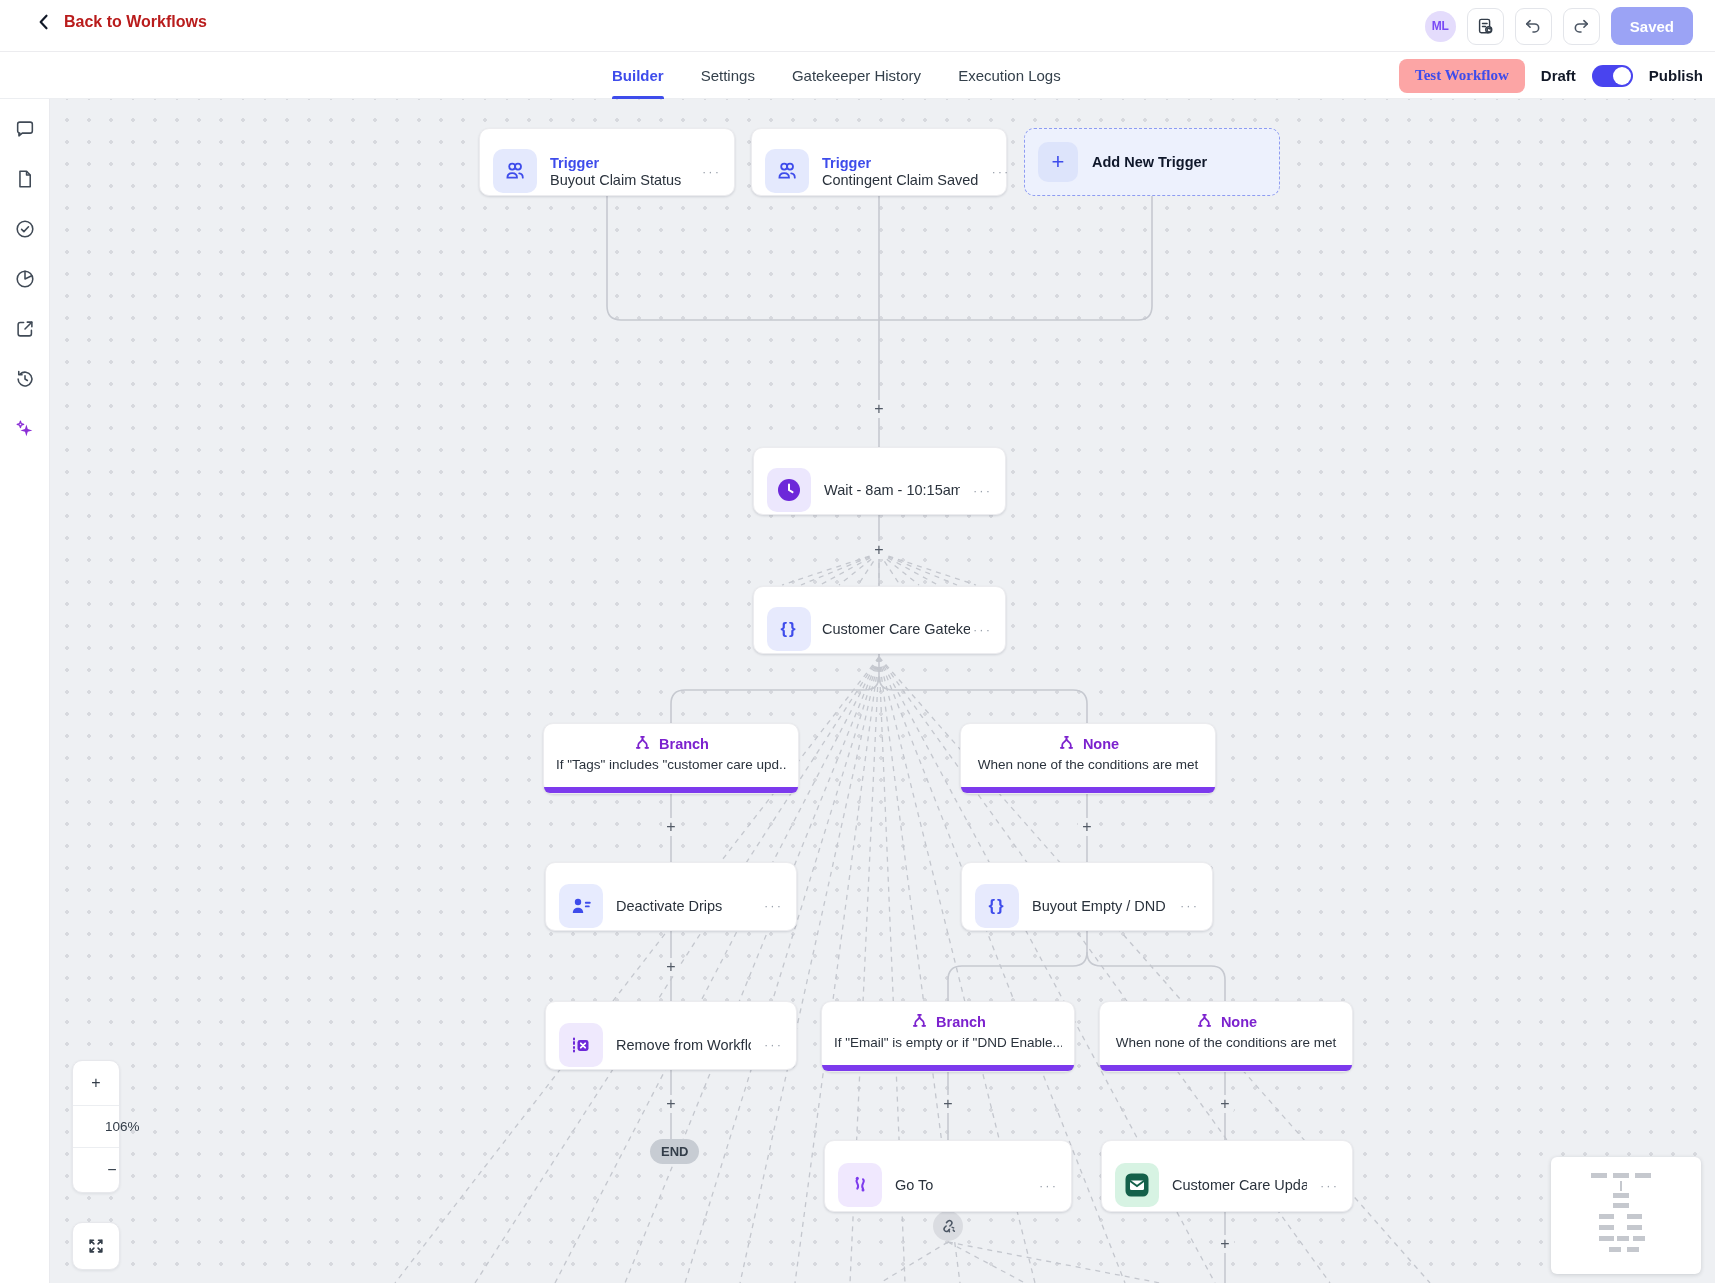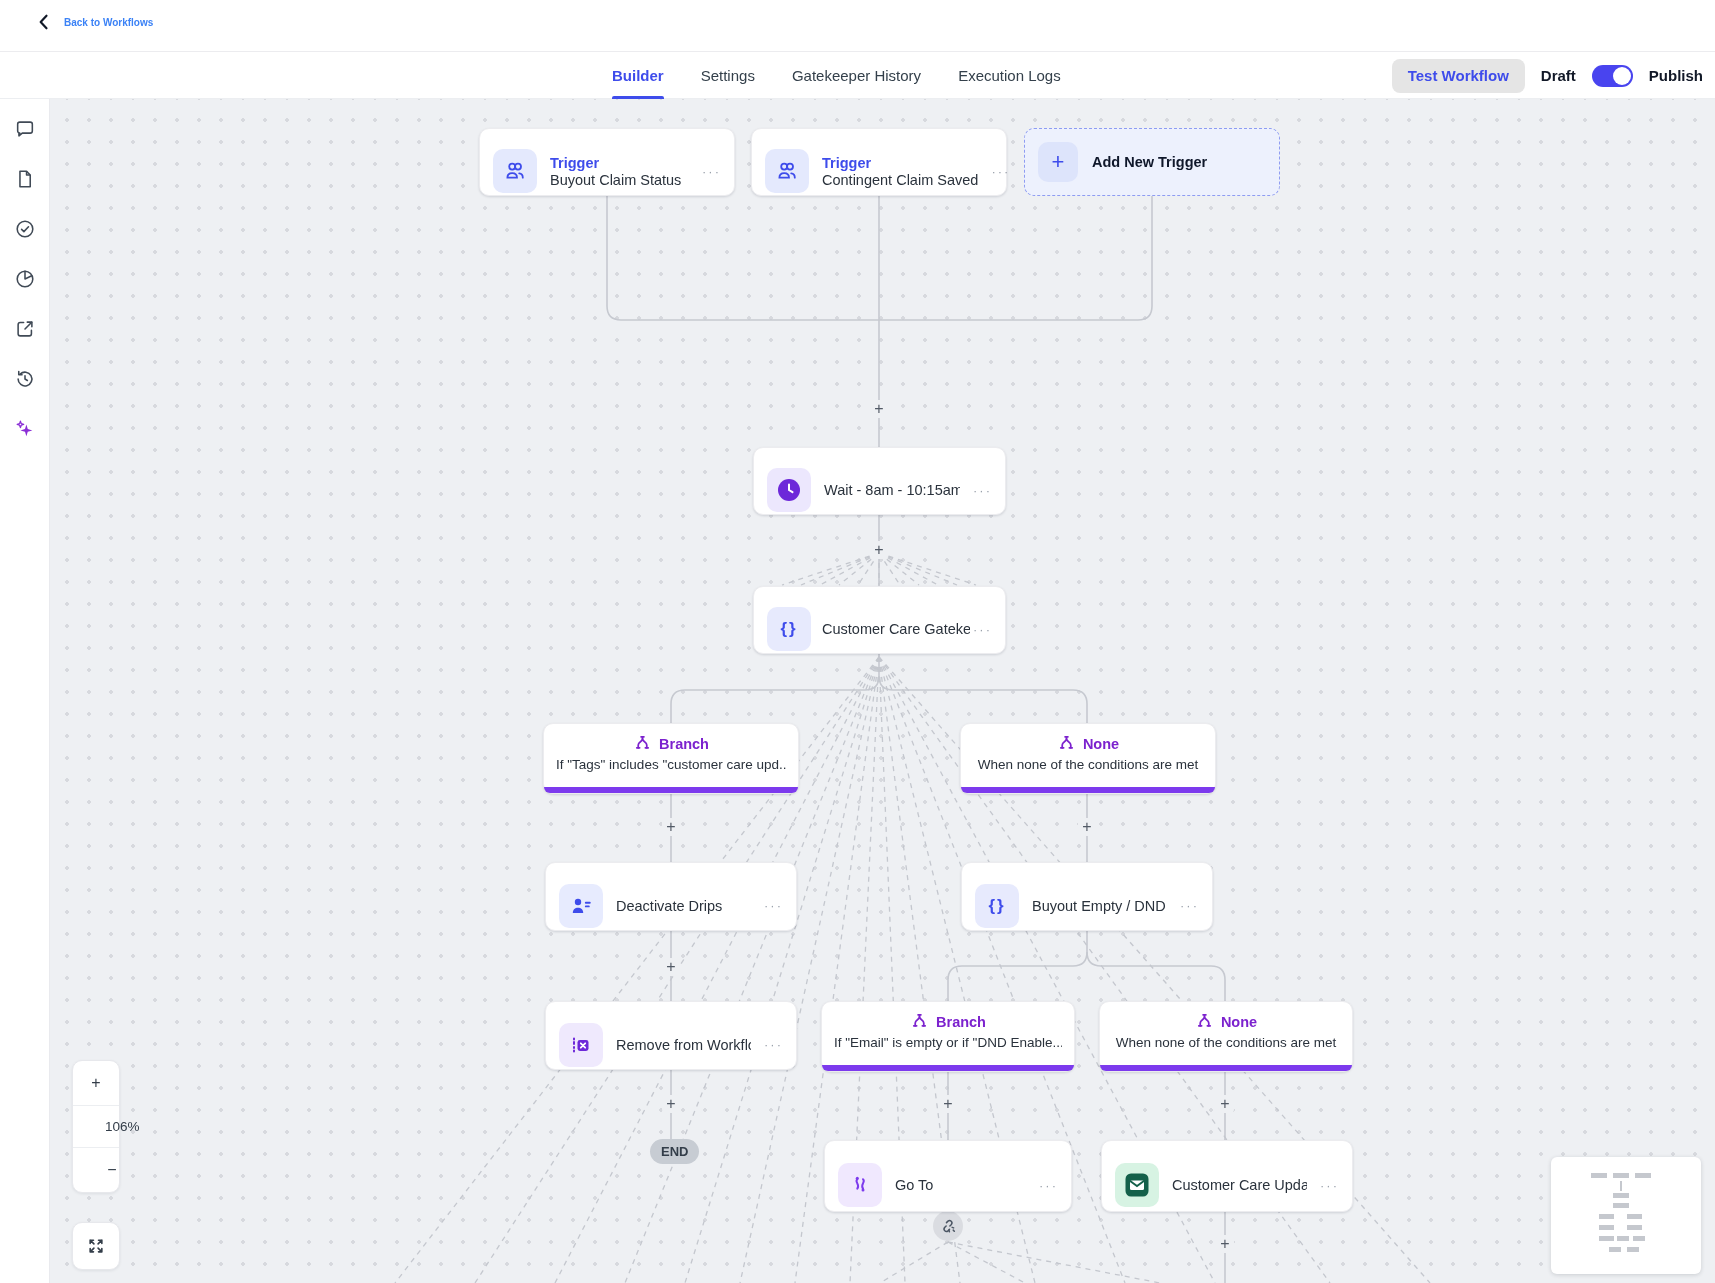--- a/index.html
+++ b/index.html
@@ -2,36 +2,36 @@
 <html><head>
 <meta charset="utf-8">
 <style>
   * { margin:0; padding:0; box-sizing:border-box; }
   html,body { width:1715px; height:1283px; overflow:hidden; }
   body { font-family:"Liberation Sans", sans-serif; background:#fff; position:relative; color:#1f2937; }
 
   
   .header { position:absolute; left:0; top:0; width:1715px; height:52px; background:#fff; border-bottom:1px solid #ececef; z-index:30; }
   .back { position:absolute; left:34px; top:12px; display:flex; align-items:center; gap:10px; cursor:pointer; }
-  .back-label { font-size:10px; font-weight:700; color:#3b82f6; }
+  .back-label { font-size:16px; font-weight:700; color:#b91c1c; }
   .title-wrap { position:absolute; left:0; right:0; top:0; height:52px; display:flex; align-items:center; justify-content:center; gap:12px; pointer-events:none;margin-top:37px; }
   .page-title { font-size:17px; font-weight:600; color:#101828; }
   .hdr-right { position:absolute; right:22px; top:7px; display:flex; align-items:center; gap:11px; }
   .avatar { width:31px; height:31px; border-radius:50%; background:#e4dcfc; color:#7a4bf5; font-size:12px; font-weight:700; display:flex; align-items:center; justify-content:center; }
   .icon-btn { width:37px; height:37px; border:1px solid #e3e5ea; border-radius:9px; background:#fff; display:flex; align-items:center; justify-content:center; cursor:pointer; }
   .btn-saved { height:38px; padding:0 19px; border:none; border-radius:9px; background:#9ba3f5; color:#fff; font-size:15px; font-weight:700; font-family:inherit; }
 
   
   .tabbar { position:absolute; left:0; top:52px; width:1715px; height:47px; background:#fff; border-bottom:1px solid #eceef1; z-index:30; }
   .tabs { position:absolute; left:612px; top:0; height:47px; display:flex; gap:37px; }
   .tab { height:47px; display:flex; align-items:center; font-size:15px; color:#34404b; cursor:pointer; position:relative; font-weight:500; }
   .tab.active { color:#3e4ceb; font-weight:600; }
   .tab.active::after { content:""; position:absolute; left:0; right:0; bottom:0; height:3px; border-radius:2px 2px 0 0; background:#3e4ceb; }
   .tab-actions { position:absolute; right:12px; top:0; height:47px; display:flex; align-items:center; gap:16px; }
-  .btn-test { height:34px; padding:0 16px; border:none; border-radius:8px; background:#e5e5e5; color:#3e4ceb; font-size:15px; font-weight:600; font-family:Liberation Sans, sans-serif; }
+  .btn-test { height:34px; padding:0 16px; border:none; border-radius:8px; background:#fca5a5; color:#3e4ceb; font-size:15px; font-weight:600; font-family:Liberation Serif, serif; }
   .pub-label { font-size:15px; font-weight:600; color:#111827; }
   .toggle { width:41px; height:22px; border-radius:12px; background:#4944ef; position:relative; cursor:pointer; }
   .toggle .knob { position:absolute; right:2px; top:2px; width:18px; height:18px; border-radius:50%; background:#fff; }
 
   
   .sidebar { position:absolute; left:0; top:99px; width:50px; bottom:0; background:#fff; border-right:1px solid #e9eaee; z-index:25; display:flex; flex-direction:column; align-items:center; padding-top:18px; gap:26px; }
   .side-ic { width:24px; height:24px; display:flex; align-items:center; justify-content:center; cursor:pointer; }
 
   
   .canvas { position:absolute; left:50px; top:99px; right:0; bottom:0;
@@ -392,20 +392,45 @@
     <svg width="20" height="20" viewBox="0 0 24 24" fill="none" stroke="#111827" stroke-width="2.6" stroke-linecap="round" stroke-linejoin="round">
         <path d="M15 4.5L8 12l7 7.5"></path>
       </svg>
     <span class="back-label">Back to Workflows</span>
   </div>
   <div class="title-wrap">
     <span class="page-title">Customer Care V2</span>
     <svg width="19" height="19" viewBox="0 0 24 24" fill="none" stroke="#111827" stroke-width="1.7" stroke-linecap="round" stroke-linejoin="round" style="pointer-events:auto;cursor:pointer">
         <path d="M4.5 19.5l.9-3.8L16.6 4.5a1.9 1.9 0 0 1 2.7 0l.2.2a1.9 1.9 0 0 1 0 2.7L8.3 18.6z"></path>
       </svg>
+  </div>
+  <div class="hdr-right">
+    <div class="avatar">ML</div>
+    <div class="icon-btn">
+      <svg width="20" height="20" viewBox="0 0 24 24" fill="none" stroke="#333d49" stroke-width="1.7" stroke-linecap="round" stroke-linejoin="round">
+          <rect x="5.5" y="4" width="12" height="16" rx="2"></rect>
+          <path d="M9 9h5.5M9 12.5h3.5"></path>
+          <circle cx="16.5" cy="16.5" r="3.6" fill="#fff" stroke="#333d49"></circle>
+          <path d="M18.6 15.3a2.3 2.3 0 1 0 .3 2.6"></path>
+          <path d="M19 13.8v1.7h-1.7" stroke-width="1.4"></path>
+        </svg>
+    </div>
+    <div class="icon-btn">
+      <svg width="20" height="20" viewBox="0 0 24 24" fill="none" stroke="#4b5563" stroke-width="1.9" stroke-linecap="round" stroke-linejoin="round">
+          <path d="M8.5 5.5L4.5 9.5l4 4"></path>
+          <path d="M4.5 9.5H14a4.8 4.8 0 0 1 0 9.6h-2"></path>
+        </svg>
+    </div>
+    <div class="icon-btn">
+      <svg width="20" height="20" viewBox="0 0 24 24" fill="none" stroke="#4b5563" stroke-width="1.9" stroke-linecap="round" stroke-linejoin="round">
+          <path d="M15.5 5.5l4 4-4 4"></path>
+          <path d="M19.5 9.5H10a4.8 4.8 0 0 0 0 9.6h2"></path>
+        </svg>
+    </div>
+    <button class="btn-saved">Saved</button>
   </div>
 </div>
 
 <div class="tabbar">
   <div class="tabs">
     <div class="tab active">Builder</div>
     <div class="tab">Settings</div>
     <div class="tab">Gatekeeper History</div>
     <div class="tab">Execution Logs</div>
   </div>

